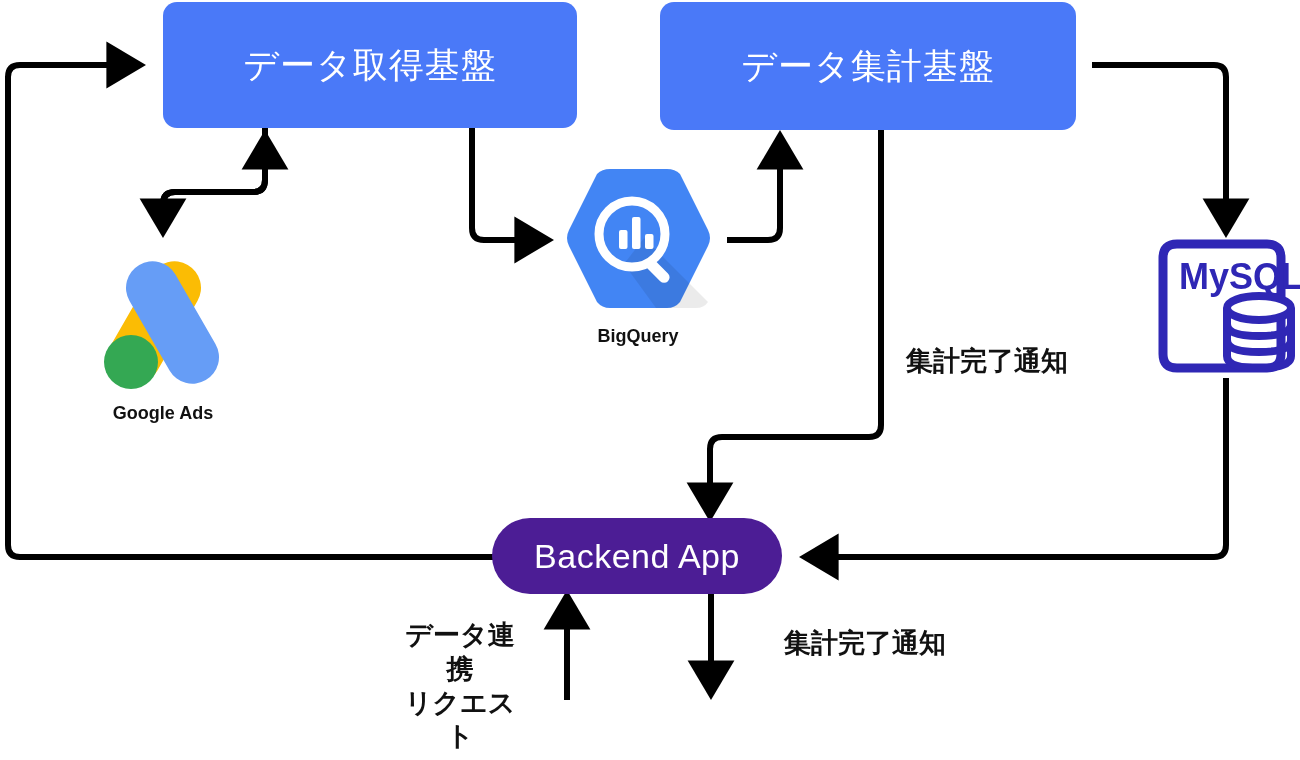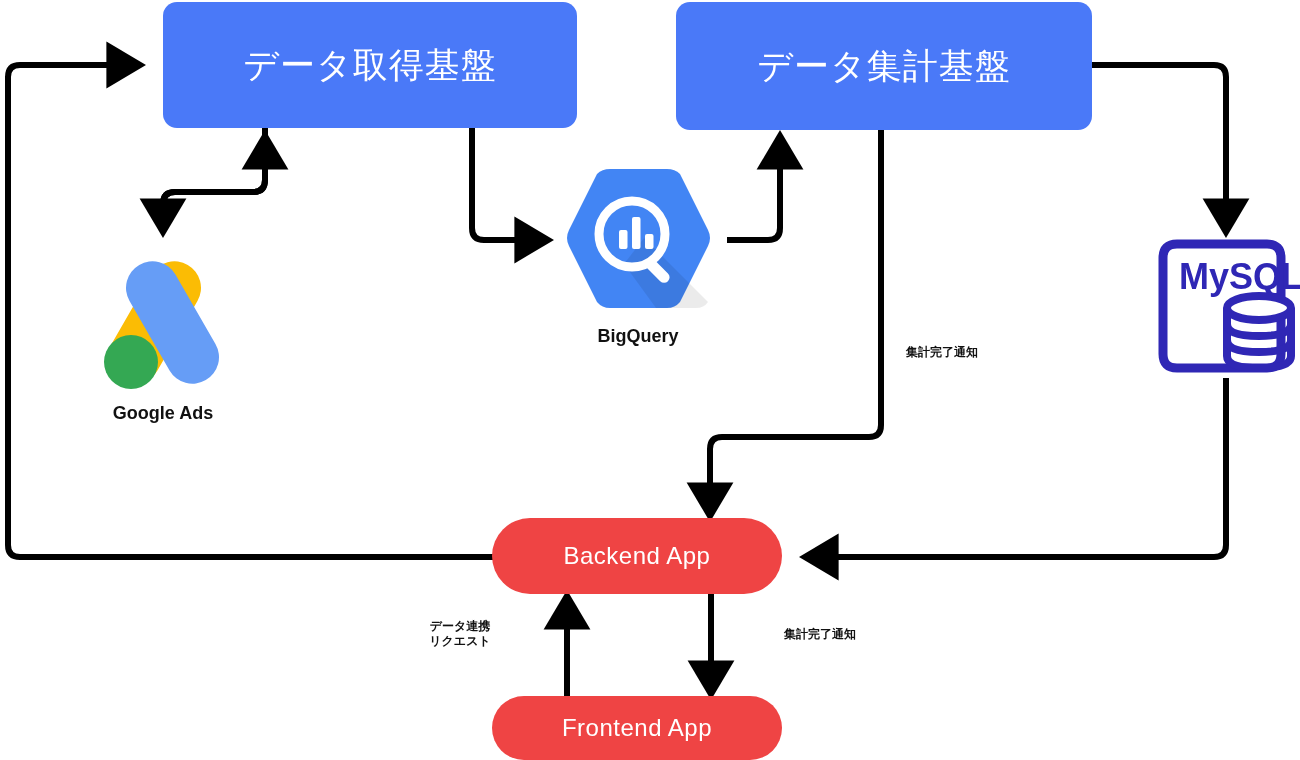--- a/index.html
+++ b/index.html
@@ -36,45 +36,45 @@
   }
   .box-blue {
     background: #4a79f8;
     border-radius: 14px;
     color: #ffffff;
     font-size: 35px;
     font-weight: 400;
     letter-spacing: 1px;
   }
   .pill-green {
-    background: #ef4444;
+    background: #4c1d95;
     border-radius: 999px;
     color: #ffffff;
-    font-size: 24px;
+    font-size: 34px;
     font-weight: 400;
     letter-spacing: 0.5px;
   }
   .logo-node {
     position: absolute;
     z-index: 3;
     display: flex;
     flex-direction: column;
     align-items: center;
   }
   .logo-caption {
     font-size: 18px;
     font-weight: bold;
     color: #111111;
     margin-top: 8px;
     white-space: nowrap;
   }
   .edge-label {
     position: absolute;
     z-index: 4;
-    font-size: 12px;
+    font-size: 27px;
     font-weight: bold;
     color: #111111;
     line-height: 1.25;
     white-space: pre-line;
     text-align: center;
     background: #ffffff;
     padding: 1px 3px;
   }
 </style>
 </head>
@@ -107,21 +107,21 @@
 
     <path d="M 567 700 L 567 596" fill="none" stroke="#000000" stroke-width="6" marker-end="url(#ah)"></path>
 
     <path d="M 711 586 L 711 694" fill="none" stroke="#000000" stroke-width="6" marker-end="url(#ah)"></path>
   </svg>
 
   <div class="node box-blue" style="left:163px; top:2px; width:414px; height:126px;">
     <span>データ取得基盤</span>
   </div>
 
-  <div class="node box-blue" style="left:676px; top:2px; width:416px; height:128px;">
+  <div class="node box-blue" style="left:660px; top:2px; width:416px; height:128px;">
     <span>データ集計基盤</span>
   </div>
 
   <div class="logo-node" style="left:548px; top:168px; width:180px;">
     <svg width="165" height="150" viewBox="0 0 165 150">
       <path d="M41 6 Q46 1 54 1 L111 1 Q119 1 124 6 L152 62 Q156 70 152 78 L124 134
                Q119 140 111 140 L54 140 Q46 140 41 134 L13 78 Q9 70 13 62 Z" fill="#4285f4"></path>
       <path d="M88 70 L152 134 Q148 140 140 140 L100 140 L68 96 Z" fill="#000000" opacity="0.08"></path>
       <circle cx="76" cy="66" r="33" fill="none" stroke="#ffffff" stroke-width="9"></circle>
       <rect x="63" y="62" width="8.5" height="19" rx="2" fill="#ffffff"></rect>
@@ -152,23 +152,20 @@
         <path d="M72 88 Q72 100 104 100 Q136 100 136 88"></path>
         <path d="M72 104 Q72 116 104 116 Q136 116 136 104"></path>
       </g>
     </svg>
   </div>
 
   <div class="node pill-green" style="left:492px; top:518px; width:290px; height:76px;">
     <span>Backend App</span>
   </div>
 
-  <div class="node pill-green" style="left:492px; top:696px; width:290px; height:64px;">
-    <span>Frontend App</span>
-  </div>
 
   <div class="edge-label" style="left:903px; top:344px;">集計完了通知</div>
 
   <div class="edge-label" style="left:392px; top:618px; width:130px;">データ連携
 リクエスト</div>
 
   <div class="edge-label" style="left:781px; top:626px;">集計完了通知</div>
 
 </div>
 

